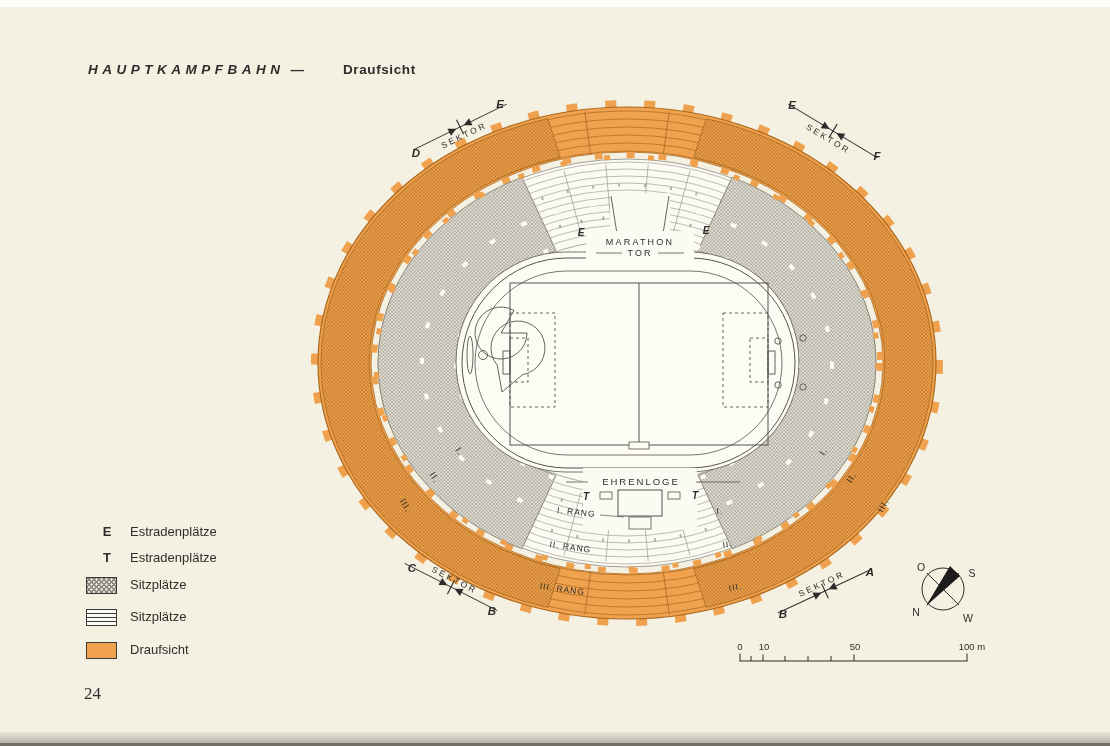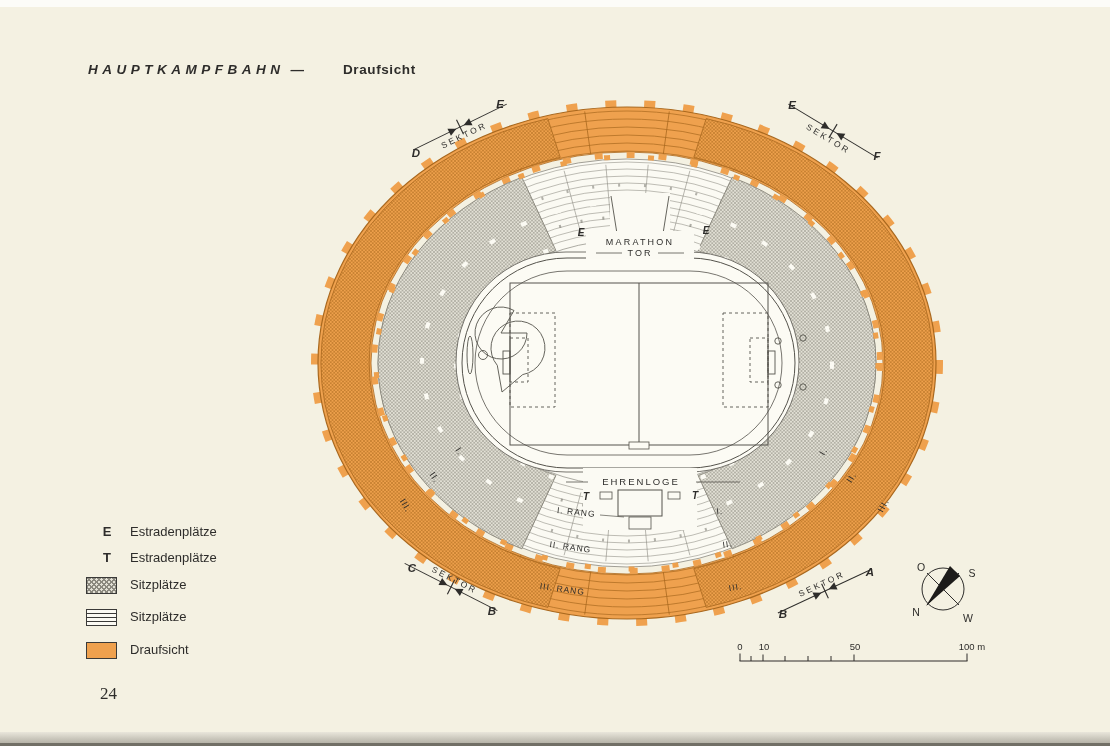--- a/index.html
+++ b/index.html
@@ -17,21 +17,21 @@
   .lg-row{position:absolute;left:0;height:18px;}
   .lg-sym{position:absolute;left:10px;width:22px;text-align:center;font-weight:bold;}
   .lg-label{position:absolute;left:44px;white-space:nowrap;}
   .swatch{position:absolute;left:0;width:31px;height:17px;border:1px solid #3a3a38;box-sizing:border-box;}
   .swatch.hatch{background-color:#e3e1d6;
     background-image:repeating-linear-gradient(45deg,#8b897f 0,#8b897f 1px,transparent 1px,transparent 3.5px),
                      repeating-linear-gradient(-45deg,#8b897f 0,#8b897f 1px,transparent 1px,transparent 3.5px);}
   .swatch.rows{background-color:#fbfaf3;
     background-image:repeating-linear-gradient(#fbfaf3 0,#fbfaf3 3px,#3a3a38 3px,#3a3a38 4px);}
   .swatch.orange{background:#efa14e;}
-  .pagenum{position:absolute;left:100px;top:684px;font-family:"Liberation Serif",serif;font-size:17px;}
+  .pagenum{position:absolute;left:84px;top:684px;font-family:"Liberation Serif",serif;font-size:17px;}
   svg text{fill:#2e2d2b;font-family:"Liberation Sans",sans-serif;}
 </style>
 </head>
 <body>
 
 <div class="page">
   <div class="edge-top"></div>
 
   <div class="title">
     <span class="main">HAUPTKAMPFBAHN</span><span class="sep">—</span><span class="sub">Draufsicht</span>

